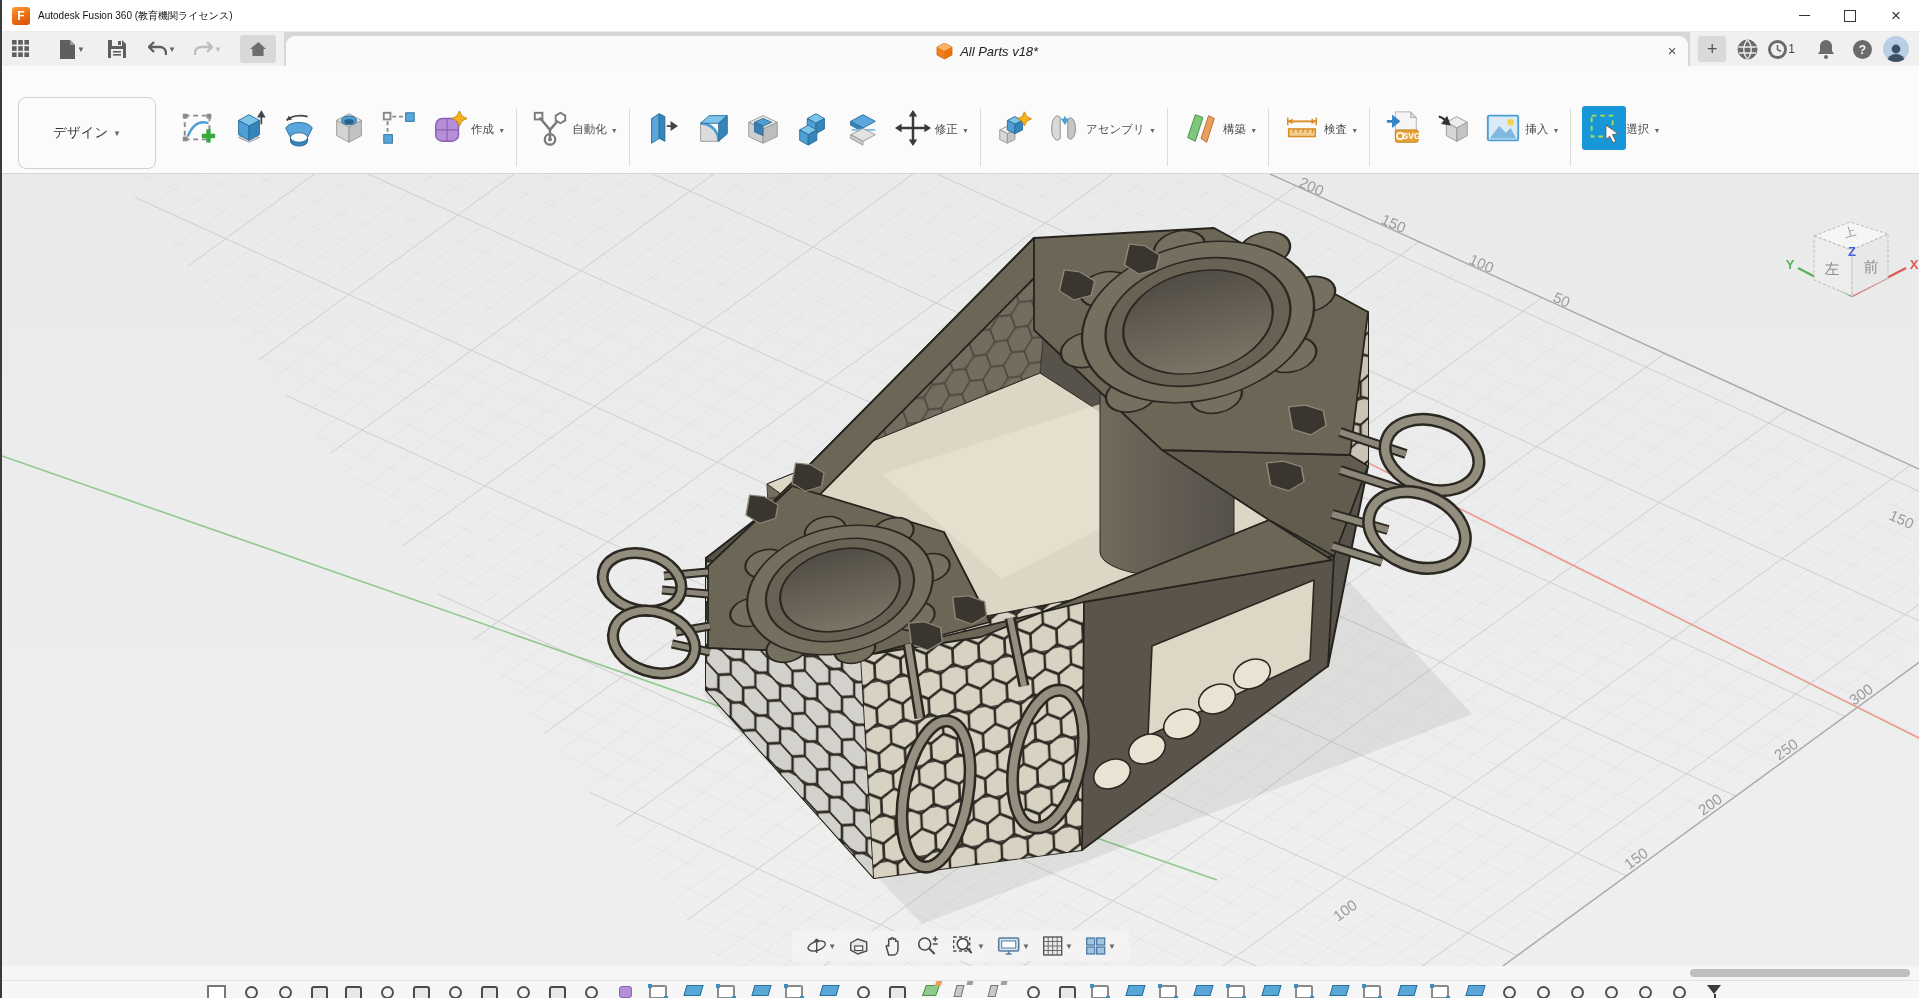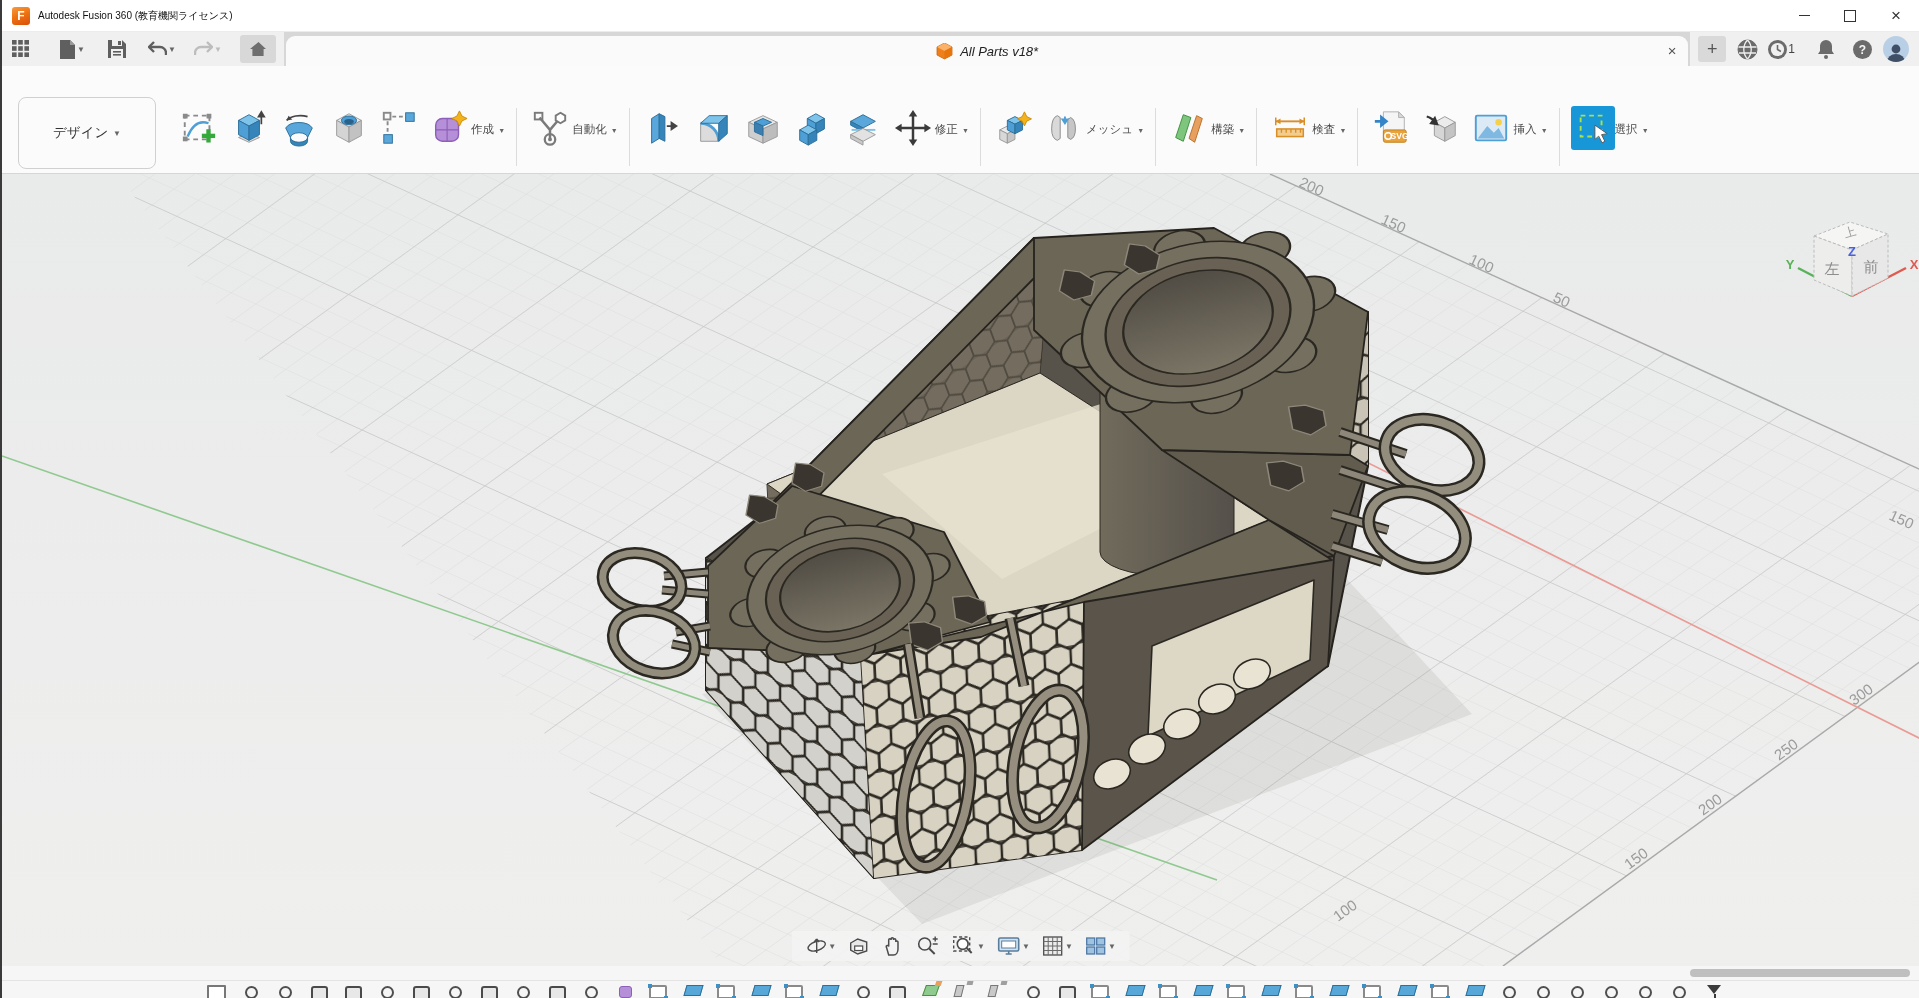--- a/index.html
+++ b/index.html
@@ -358,21 +358,21 @@
           </svg>
         </div>
         <div class="ric">
           <svg width="38" height="38" viewBox="0 0 40 40">
             <path d="M13 7 q-6 2 -6 14 q0 10 6 12 l3 -2 v-22 z" fill="#d9d9d9" stroke="#8a8a8a"></path>
             <path d="M27 9 q5 2 5 12 q0 9 -5 11 l-3 -2 v-19 z" fill="#c6c6c6" stroke="#8a8a8a"></path>
             <path d="M21 8 v7 M21 15 l-2.6 -4 h5.2 z" stroke="#4d9fd6" stroke-width="2" fill="#4d9fd6"></path>
           </svg>
         </div>
       </div>
-      <div class="glabel"><span>メッシュ</span> <span class="caret">▼</span></div>
+      <div class="glabel"><span>アセンブリ</span> <span class="caret">▼</span></div>
     </div>
     <div class="rsep"></div>
 
     <div class="rgroup">
       <div class="ricons">
         <div class="ric">
           <svg width="38" height="38" viewBox="0 0 40 40">
             <polygon points="6,30 14,6 22,9 14,34" fill="#7ec57e" stroke="#3f8f3f"></polygon>
             <polygon points="20,31 28,7 34,10 26,35" fill="#e8a05e" stroke="#b86f28"></polygon>
           </svg>

